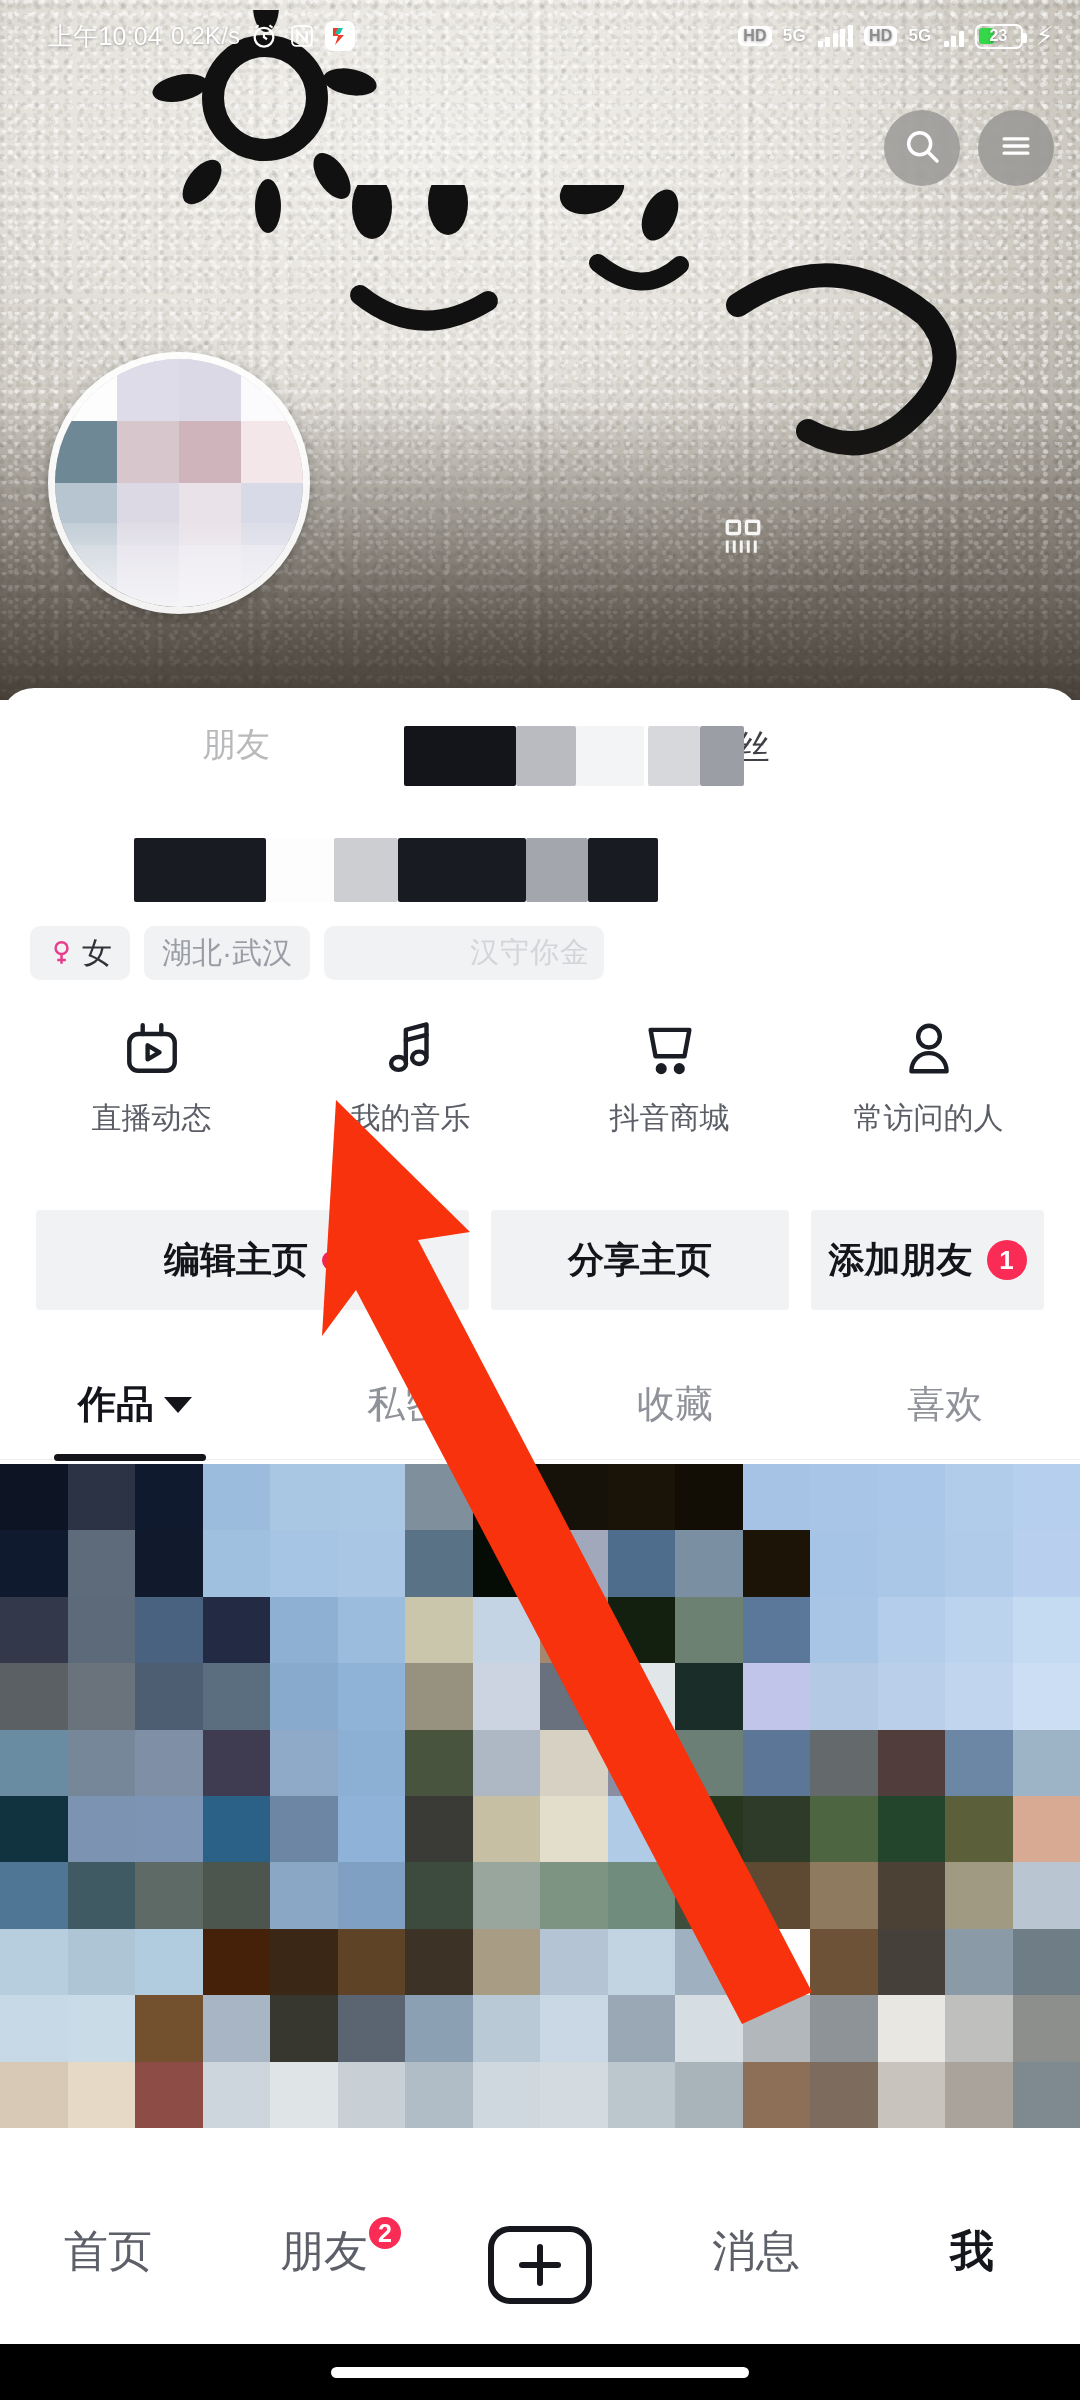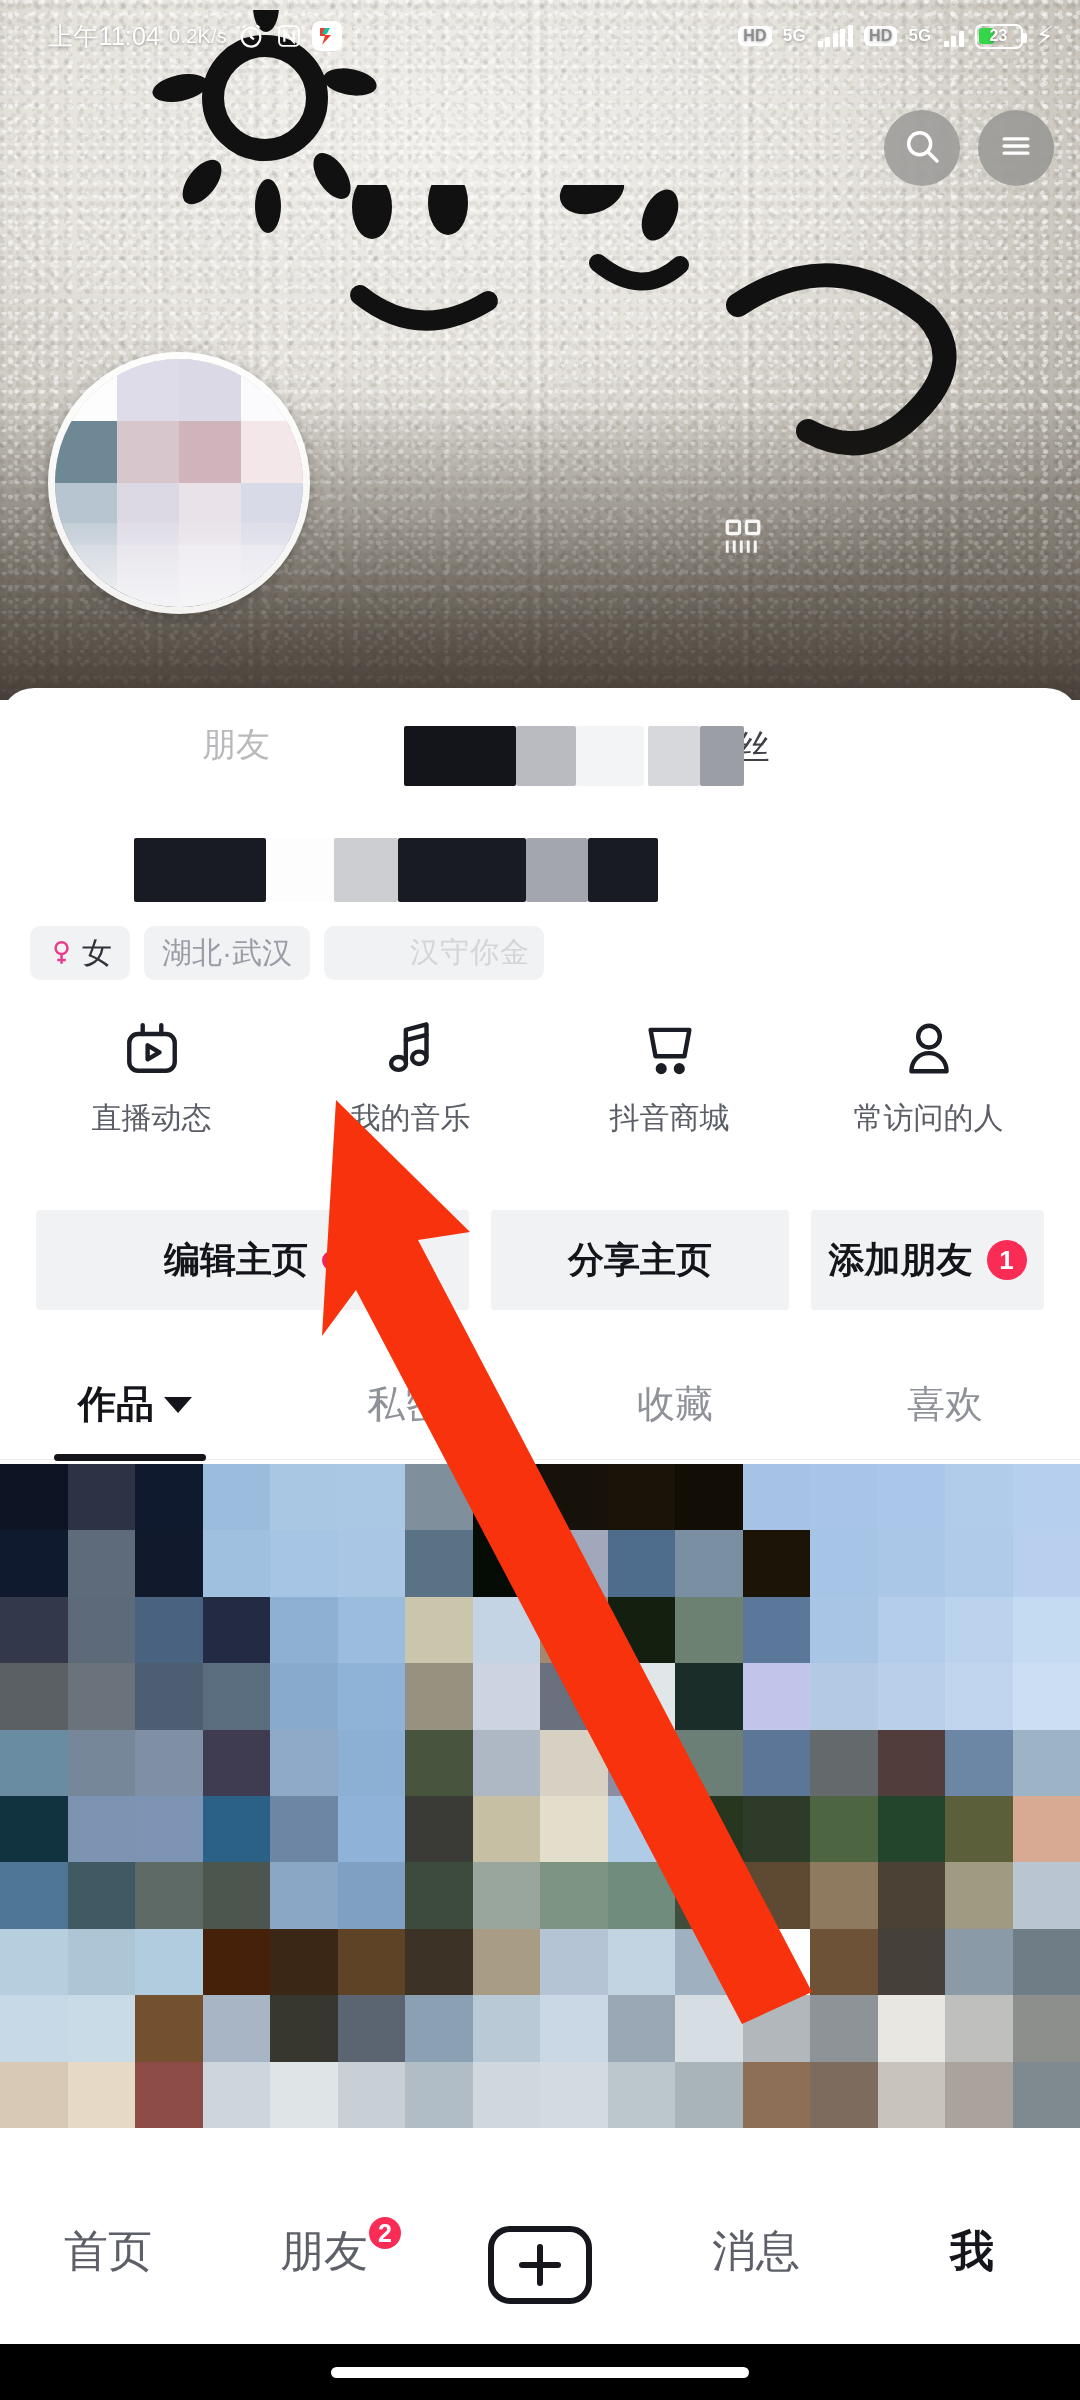--- a/index.html
+++ b/index.html
@@ -49,21 +49,21 @@
   
   #statusbar {
     position:absolute; left:0; top:0; width:1080px; height:72px;
     display:flex; align-items:center; padding:0 26px 0 48px; z-index:40;
     color:#ffffff; font-size:25px; letter-spacing:.2px;
     text-shadow:0 1px 3px rgba(0,0,0,.35);
   }
   #statusbar .sb-left { display:flex; align-items:center; gap:9px; flex:1; }
   #statusbar .sb-right { display:flex; align-items:center; gap:11px; }
   .sb-time { font-size:25px; }
-  .sb-net { font-size:20px; opacity:.97; }
+  .sb-net { font-size:24px; opacity:.97; }
   .sb-ico { display:inline-flex; align-items:center; }
   .badge-box {
     display:inline-flex; align-items:center; justify-content:center;
     background:#fff; color:#8d8d8d; border-radius:6px;
     font-size:16px; font-weight:700; padding:2px 5px; line-height:1;
   }
   .five-g { font-size:17px; font-weight:700; color:#fff; margin-right:1px; }
   .sig { display:inline-flex; align-items:flex-end; gap:2.5px; height:22px; }
   .sig i { display:block; width:5px; background:#fff; border-radius:1px; }
   .bat {
@@ -149,21 +149,21 @@
 
   
   #tags { position:absolute; left:30px; top:238px; display:flex; align-items:center; gap:14px; }
   .tag {
     height:54px; border-radius:10px; background:#f1f2f4;
     display:flex; align-items:center; gap:8px; padding:0 18px;
     font-size:30px; color:#30323a;
   }
   .tag.muted { color:#9a9da5; }
   .tag.blank {
-    width:220px; background:#f1f2f4; color:#d3d5d9; justify-content:flex-end; padding-right:14px;
+    width:280px; background:#f1f2f4; color:#d3d5d9; justify-content:flex-end; padding-right:14px;
     font-size:29px; letter-spacing:1px;
   }
   .gicon { width:26px; height:28px; }
 
   
   #quick {
     position:absolute; left:0; top:330px; width:1080px;
     display:flex; justify-content:space-around; align-items:flex-start; padding:0 22px;
   }
   .qa { display:flex; flex-direction:column; align-items:center; gap:14px; width:186px; }
@@ -265,21 +265,21 @@
       <ellipse cx="330" cy="30" rx="16" ry="27" fill="#111" transform="rotate(24 330 30)"></ellipse>
       <path d="M268 78 q44 36 82 2" stroke="#111" stroke-width="18" fill="none" stroke-linecap="round"></path>
       <path d="M408 120 q96 -64 188 10 q46 50 -22 108 q-44 36 -96 8" stroke="#111" stroke-width="24" fill="none" stroke-linecap="round"></path>
     </svg>
 
     <div class="vig"></div>
   </div>
 
   <div id="statusbar">
     <div class="sb-left">
-      <span class="sb-time">上午11:04</span>
+      <span class="sb-time">上午10:04</span>
       <span class="sb-net">0.2K/s</span>
       <span class="sb-ico">
         <svg width="30" height="30" viewBox="0 0 24 24" fill="none" stroke="#fff" stroke-width="1.8">
           <circle cx="12" cy="13" r="7.5"></circle>
             <path d="M12 9.5V13l2.4 1.6"></path>
           <path d="M5.2 5.4 7.6 3.4M18.8 5.4 16.4 3.4"></path>
         </svg>
       </span>
       <span class="sb-ico">
         <svg width="28" height="28" viewBox="0 0 24 24" fill="none" stroke="#fff" stroke-width="1.6">

